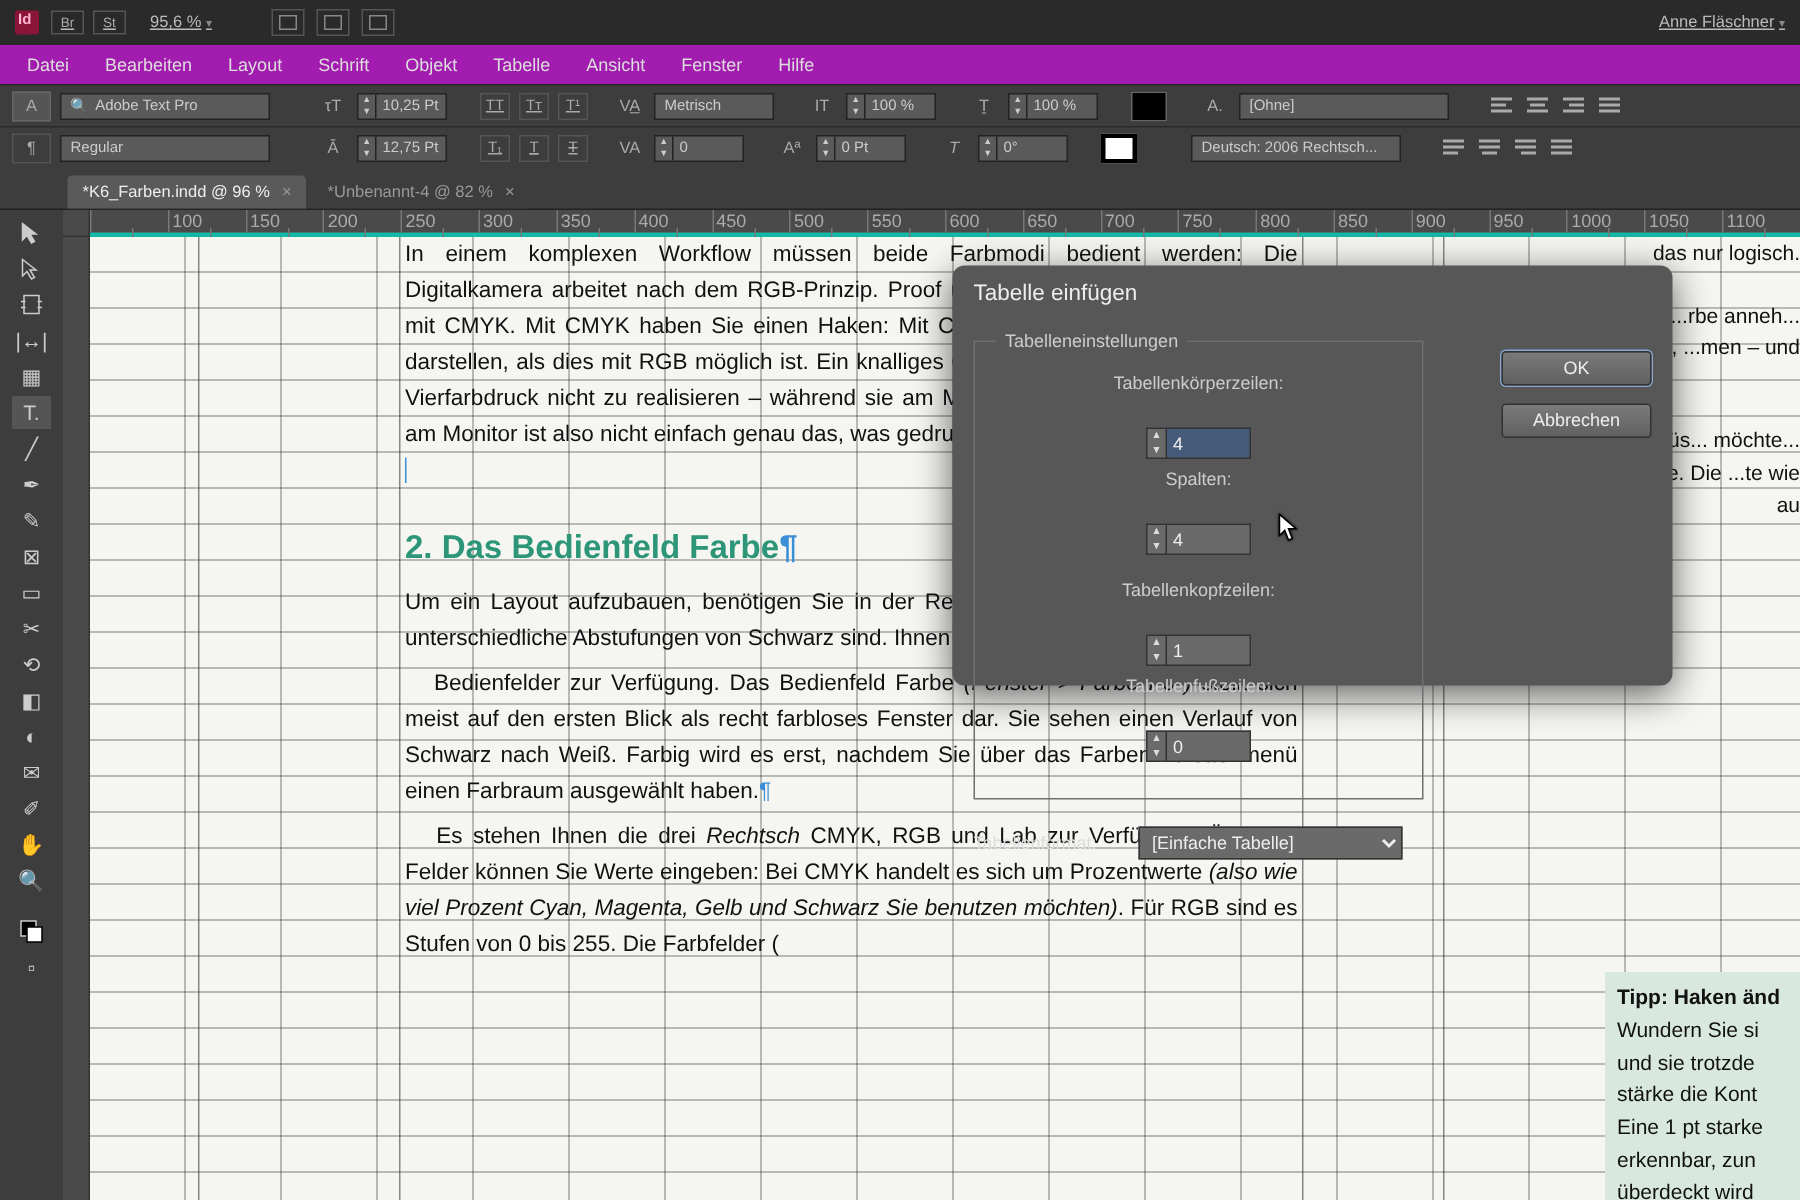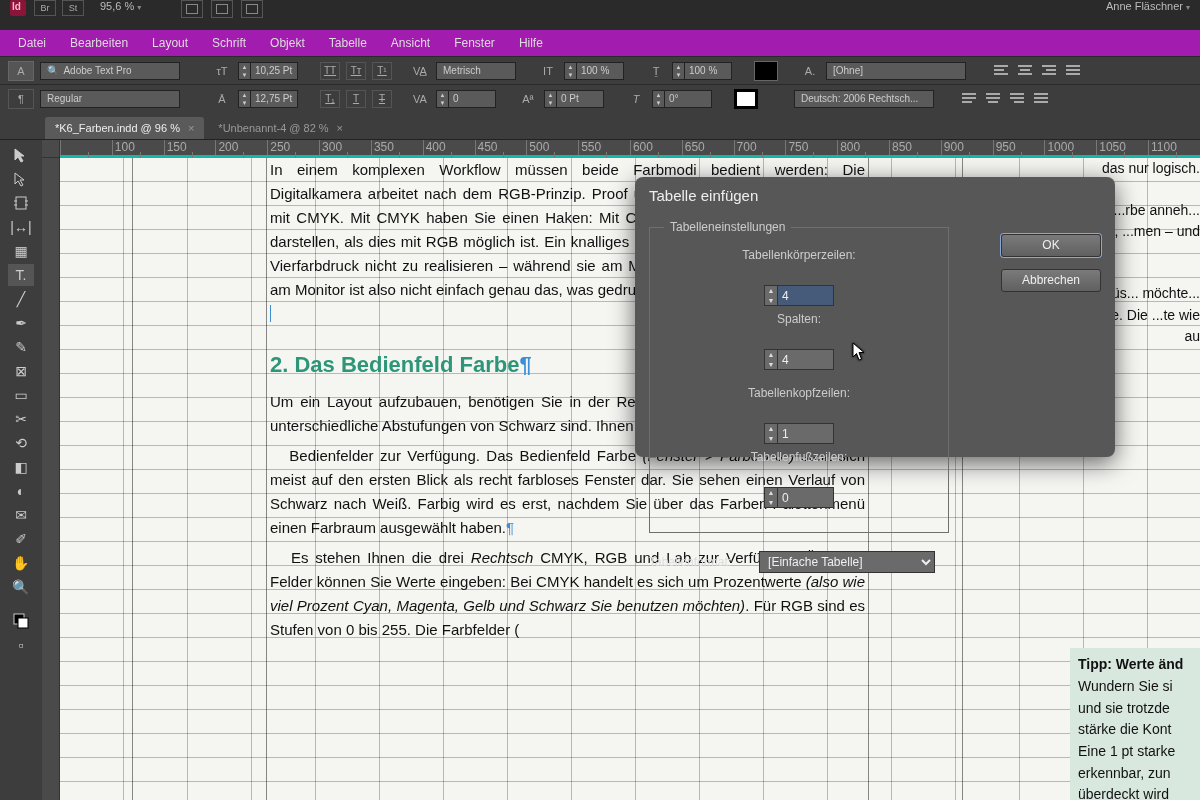--- a/index.html
+++ b/index.html
@@ -1,19 +1,19 @@
 <!DOCTYPE html>
 <html><head>
 <meta charset="utf-8">
 <style>
 * { margin:0; padding:0; box-sizing:border-box; font-family:"Segoe UI",Tahoma,sans-serif; user-select:none; }
 body { width:1200px; height:800px; overflow:hidden; background:#4a4a4a; position:relative; }
 
 
-.titlebar { height:30px; background:#2a2a2a; display:flex; padding:0 10px; color:#bbb; font-size:11px; }
+.titlebar { height:30px; background:#2a2a2a; display:flex; align-items:center; padding:0 10px; color:#bbb; font-size:11px;text-decoration:underline; }
 .titlebar .app-icon { width:16px; height:16px; background:#8b1538; border-radius:2px; margin-right:8px; position:relative; }
 .titlebar .app-icon::after { content:"Id"; color:#ffb3d1; font-size:10px; font-weight:bold; position:absolute; top:1px; left:2px; }
 .titlebar .mini-btn { width:22px; height:16px; border:1px solid #555; display:flex; align-items:center; justify-content:center; margin-right:6px; font-size:9px; color:#aaa; cursor:pointer; }
 .titlebar .zoom { margin:0 10px; }
 .titlebar .dropdown-arrow::after { content:"▾"; font-size:8px; margin-left:3px; color:#888; }
 .titlebar .spacer { flex:1; }
 .titlebar .layout-icon { width:22px; height:18px; border:1px solid #555; margin-right:8px; display:flex; align-items:center; justify-content:center; cursor:pointer; }
 .titlebar .layout-icon span { display:block; width:12px; height:10px; border:1px solid #888; }
 
 
@@ -367,21 +367,21 @@
         <p>&nbsp;&nbsp;&nbsp;<span>Bedienfelder zur Verfügung. Das Bedienfeld Farbe </span><i>(Fenster &gt; Farbe F6 )</i><span> stellt sich meist auf den ersten Blick als recht farbloses Fenster dar. Sie sehen einen Verlauf von Schwarz nach Weiß. Farbig wird es erst, nachdem Sie über das Farben-Palettenmenü einen Farbraum  ausgewählt  haben.</span><span class="pilcrow">¶</span></p>
         <p style="height:6px"></p>
         <p>&nbsp;&nbsp;&nbsp;<span>Es stehen Ihnen die drei </span><i>Rechtsch</i><span> CMYK, RGB und Lab zur Verfügung. Über die Felder können Sie Werte eingeben: Bei CMYK handelt es sich um Prozentwerte </span><i>(also wie viel Prozent Cyan, Magenta, Gelb und Schwarz Sie benutzen möchten)</i><span>. Für RGB sind es Stufen von 0 bis 255. Die Farbfelder (</span></p>
       </div>
 
       <div class="page-sidecol">
         <p style="text-align:right">das nur logisch.</p>
         <p style="margin-top:20px;white-space:pre-line;text-align:right">Sie zu ...rbe anneh... Sie es, ...men – und</p>
         <p style="margin-top:40px;white-space:pre-line;text-align:right">rlich müs... möchte... Fläche. Die ...te wie au</p>
         <div class="tipbox">
-          <b>Tipp: Werte änd</b><br>
+          <b>Tipp: Haken änd</b><br>
           <span>Wundern Sie si und  sie trotzde stärke die Kont Eine 1 pt starke erkennbar, zun überdeckt wird</span>
         </div>
 
       </div>
     </div>
   </div>
 </div>
 
 <div class="dialog">
   <div class="dlg-title">Tabelle einfügen</div>

